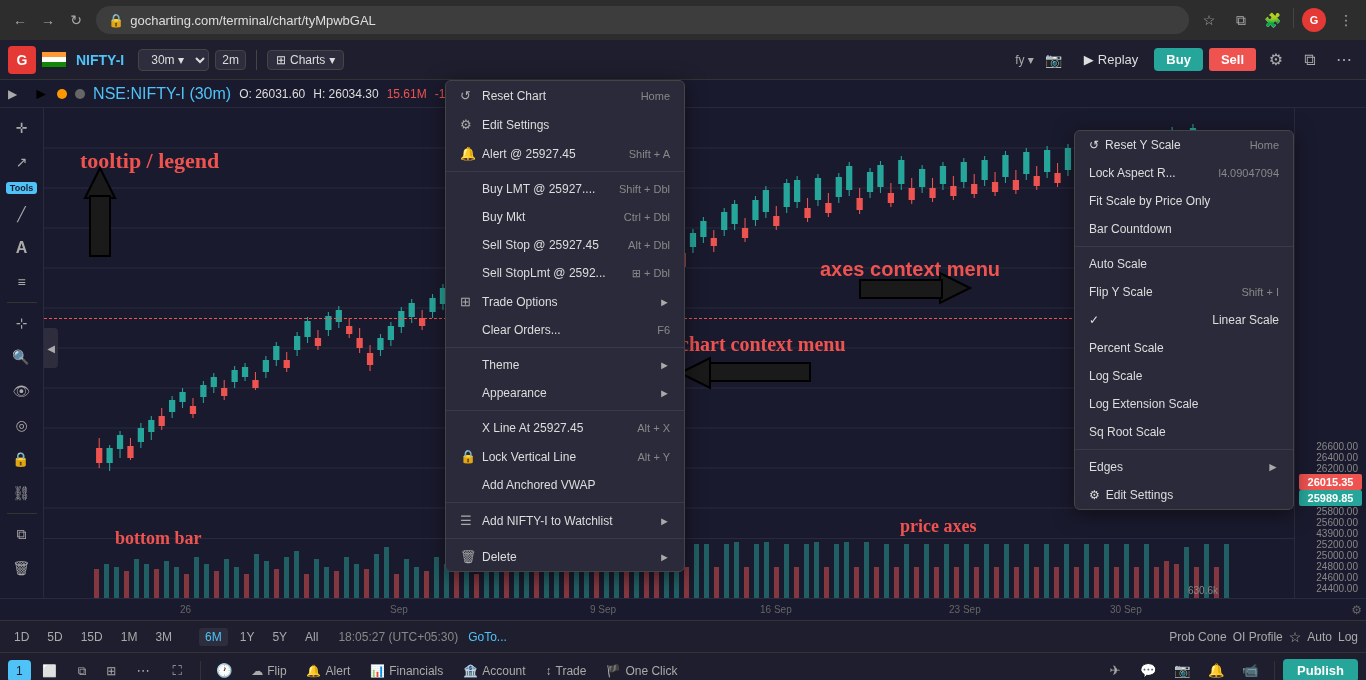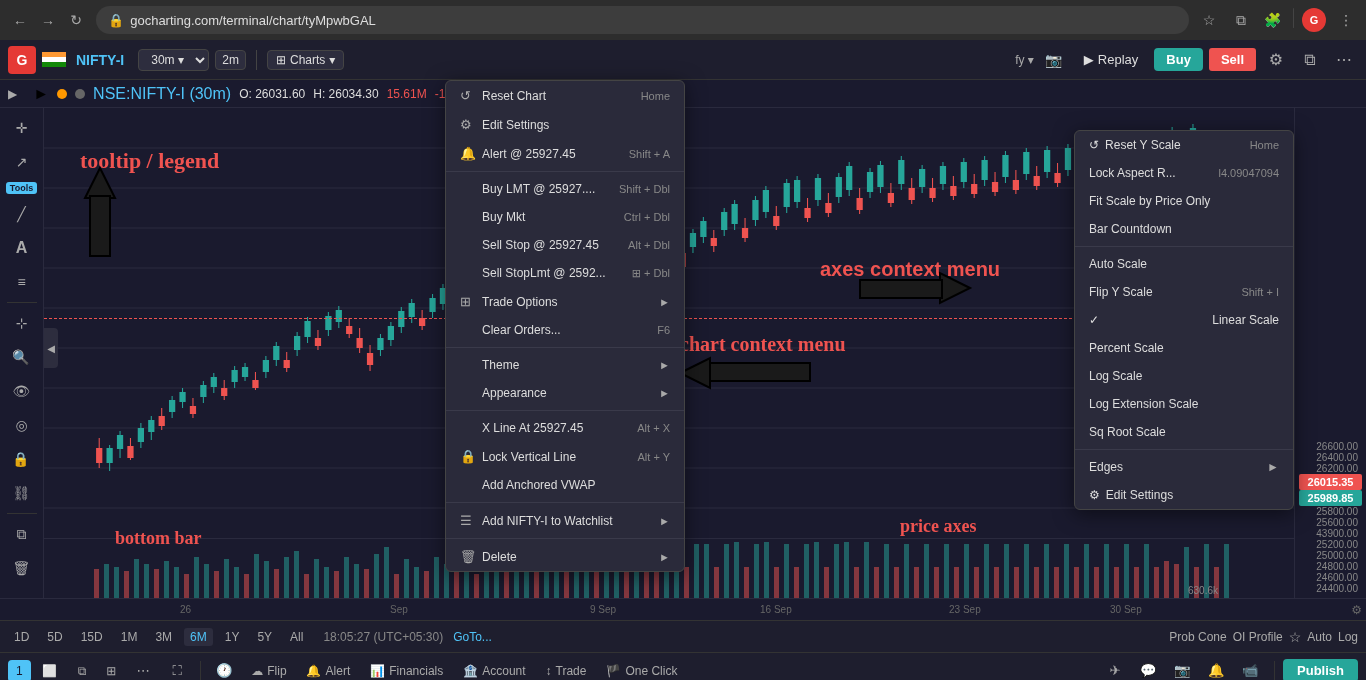--- a/index.html
+++ b/index.html
@@ -88,21 +88,21 @@
     .axes-item-inner { display: flex; align-items: center; gap: 6px; }
 
     
     .time-axis { height: 22px; background: #1a1a2e; border-top: 1px solid #2a2a3e; display: flex; align-items: center; padding: 0 44px 0 44px; position: relative; }
     .time-label { color: #666; font-size: 10px; position: absolute; }
     .settings-time { position: absolute; right: 4px; color: #666; font-size: 12px; cursor: pointer; }
 
     
     .bottom-controls { background: #1e1e2e; height: 32px; display: flex; align-items: center; padding: 0 8px; gap: 6px; border-top: 1px solid #333; }
     .tf-btn { background: none; border: none; color: #aaa; font-size: 12px; padding: 2px 6px; cursor: pointer; border-radius: 3px; }
-    .tf-btn:hover, .tf-btn.active { color: #4fc3f7; background: #2d2d3e; }
+    .tf-btn:hover, .tf-btn.active { color: #4fc3f7; background: #2d2d3e; margin-left: 15px; }
     .time-display { color: #888; font-size: 12px; margin-left: 8px; }
     .goto-btn { color: #4fc3f7; font-size: 12px; cursor: pointer; margin-left: 4px; }
     .bc-spacer { flex: 1; }
     .bc-right { display: flex; align-items: center; gap: 6px; }
     .prob-cone-btn { color: #aaa; font-size: 12px; cursor: pointer; }
     .oi-profile-btn { color: #aaa; font-size: 12px; cursor: pointer; }
     .star-btn { color: #aaa; font-size: 14px; cursor: pointer; }
     .auto-btn { color: #aaa; font-size: 12px; cursor: pointer; }
     .log-btn { color: #aaa; font-size: 12px; cursor: pointer; }
 

